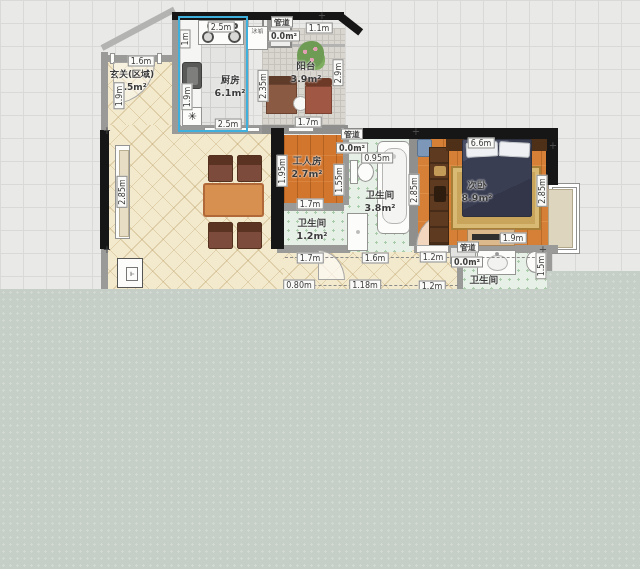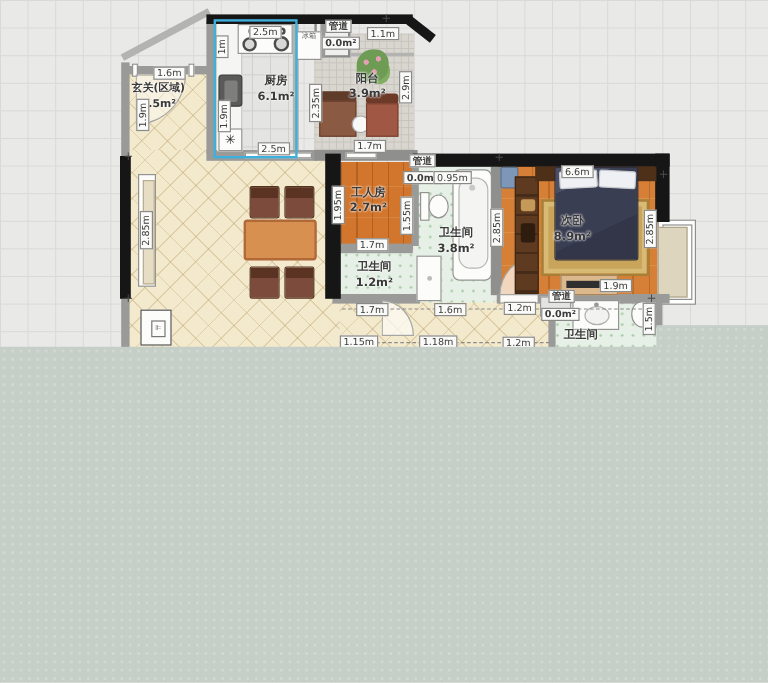--- a/index.html
+++ b/index.html
@@ -176,21 +176,21 @@
   </div>
   <div class="arc" style="left:416px;top:213px;width:33px;height:33px;border-radius:100% 0 0 0"></div>
 
   <div class="furn" style="left:450px;top:247px;width:26px;height:17px;background:#e3e3e1;border:1px solid #9a9a98"></div>
   <div class="furn fixw" style="left:477px;top:250px;width:39px;height:25px">
     <div style="position:absolute;left:9px;top:4px;width:19px;height:14px;background:#f2f2f0;border:1px solid #b0b0ae;border-radius:50%"></div>
     <div style="position:absolute;left:17px;top:1px;width:4px;height:4px;background:#999;border-radius:50%"></div>
   </div>
   <div class="furn fixw" style="left:526px;top:251px;width:19px;height:22px;border-radius:45% 45% 50% 50%"></div>
 
-  <div class="room" style="left:230px;top:74px">
+  <div class="room" style="left:230px;top:86px">
     <span style="display:block">厨房</span>
     <span style="display:block">6.1m²</span>
   </div>
   <div class="room" style="left:132px;top:81px;font-size:9px">
     <span style="display:block">玄关(区域)</span>
     <span style="display:block">2.5m²</span>
   </div>
   <div class="room" style="left:306px;top:72px">
     <span style="display:block">阳台</span>
     <span style="display:block">3.9m²</span>
@@ -229,29 +229,29 @@
   <div class="dimv" style="left:263px;top:86px">2.35m</div>
   <div class="dim" style="left:319px;top:28px">1.1m</div>
   <div class="dimv" style="left:338px;top:73px">2.9m</div>
   <div class="dim" style="left:308px;top:122px">1.7m</div>
   <div class="dim" style="left:141px;top:61px">1.6m</div>
   <div class="dimv" style="left:119px;top:96px">1.9m</div>
   <div class="dimv" style="left:122px;top:192px">2.85m</div>
   <div class="dimv" style="left:282px;top:171px">1.95m</div>
   <div class="dimv" style="left:339px;top:180px">1.55m</div>
   <div class="dim" style="left:310px;top:204px">1.7m</div>
-  <div class="dim" style="left:377px;top:148px">0.95m</div>
+  <div class="dim" style="left:377px;top:158px">0.95m</div>
   <div class="dimv" style="left:414px;top:190px">2.85m</div>
   <div class="dim" style="left:481px;top:143px">6.6m</div>
   <div class="dimv" style="left:542px;top:191px">2.85m</div>
   <div class="dim" style="left:513px;top:238px">1.9m</div>
   <div class="dim" style="left:310px;top:258px">1.7m</div>
   <div class="dim" style="left:375px;top:258px">1.6m</div>
   <div class="dim" style="left:433px;top:257px">1.2m</div>
-  <div class="dim" style="left:299px;top:285px">1.15m</div>
+  <div class="dim" style="left:299px;top:285px">0.80m</div>
   <div class="dim" style="left:365px;top:285px">1.18m</div>
   <div class="dim" style="left:432px;top:286px">1.2m</div>
   <div class="dimv" style="left:541px;top:266px">1.5m</div>
 
   <div class="overlay" style="left:547px;top:271px;width:93px;height:19px"></div>
   <div class="overlay" style="left:0;top:289px;width:640px;height:280px"></div>
 
 </div>
 
 </body></html>

